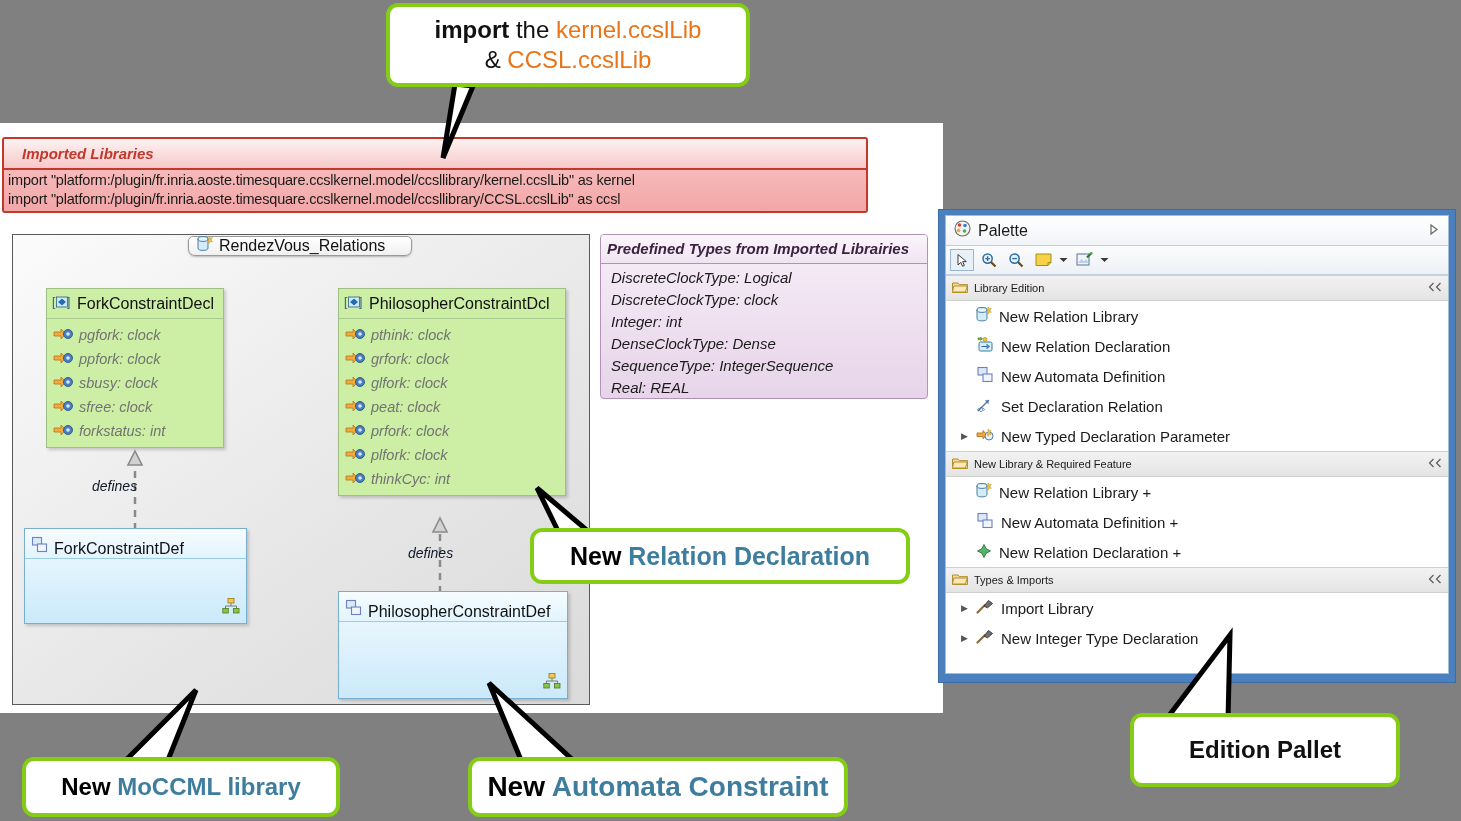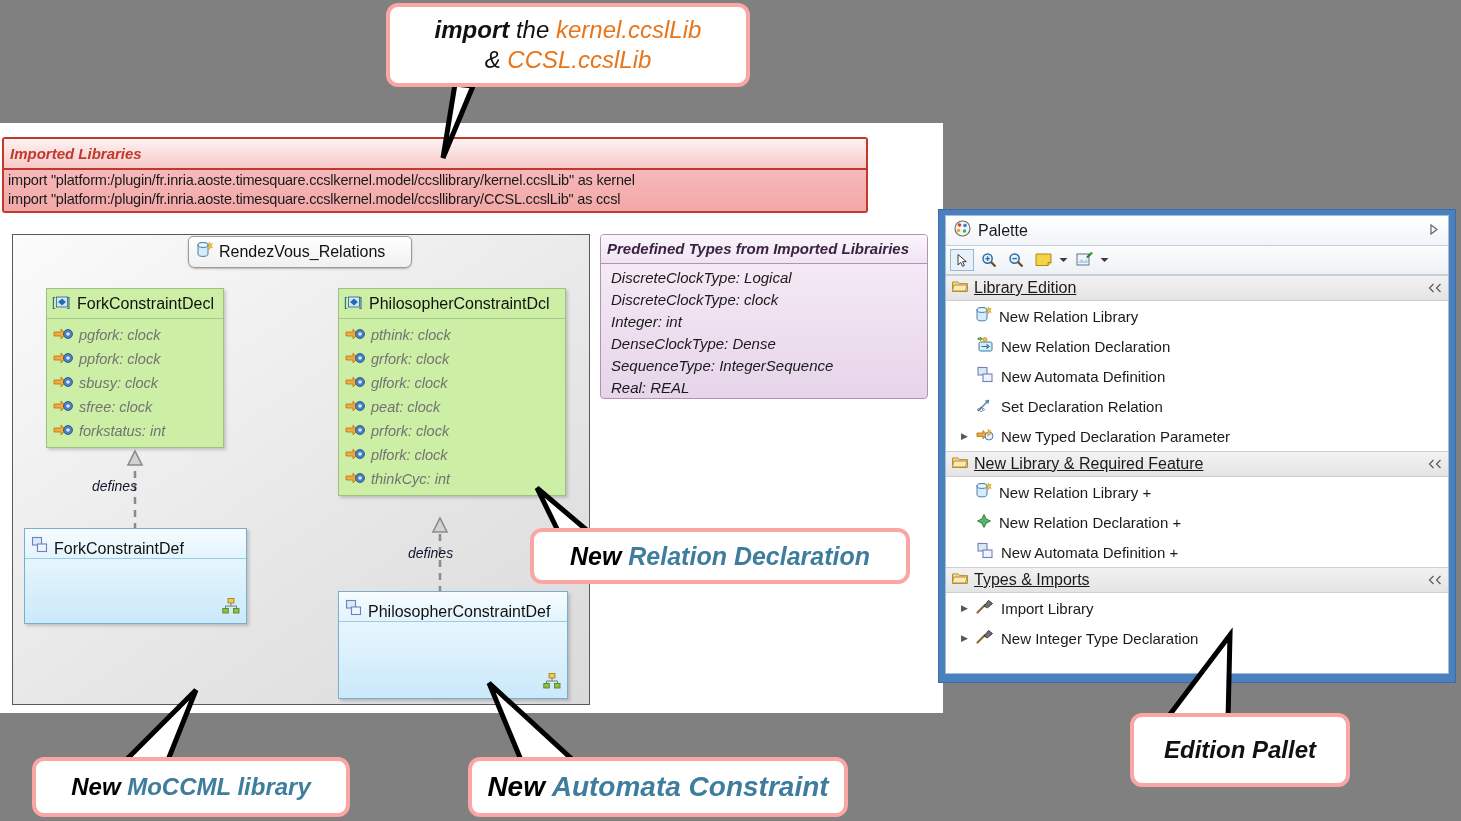--- a/index.html
+++ b/index.html
@@ -19,21 +19,21 @@
 
   
   #imported-libraries{
     position:absolute; left:2px; top:137px; width:866px; height:76px;
     border:2px solid #c0392b;
     border-radius:3px;
     background:linear-gradient(#fdeeee,#f8bfbf);
     overflow:hidden;
   }
   #imported-libraries .note-title{
-    height:31px; line-height:29px; padding-left:6px;
+    height:31px; line-height:29px; padding-left:18px;
     font-style:italic; font-weight:bold; font-size:15px;
     color:#c0392b;
     border-bottom:2px solid #c0392b;
     background:linear-gradient(#fdf2f2,#f7c9c9);
   }
   #imported-libraries .note-body{
     padding:1px 4px 0 4px;
     background:linear-gradient(#f6b9b9,#f3a7a7);
     height:41px;
   }
@@ -42,21 +42,21 @@
     letter-spacing:-0.2px;
   }
 
   
   #diagram-canvas{
     position:absolute; left:12px; top:234px; width:578px; height:471px;
     background:linear-gradient(145deg,#fbfbfb 0%,#f2f2f2 25%,#e6e6e6 60%,#dadada 100%);
     border:1px solid #5a5a5a;
   }
   #library-tab{
-    position:absolute; left:188px; top:236px; width:224px; height:32px;
+    position:absolute; left:188px; top:236px; width:224px; height:20px;
     background:linear-gradient(#ffffff,#f0f0f0);
     border:1px solid #9a9a9a;
     border-top-left-radius:5px; border-top-right-radius:5px;
     border-bottom-left-radius:7px; border-bottom-right-radius:7px;
     display:flex; align-items:center; padding-left:8px; gap:6px;
     box-shadow:0 1px 2px rgba(0,0,0,.25);
   }
   #library-tab .tab-label{ font-size:16px; color:#111; }
 
   .uml-decl{
@@ -152,59 +152,58 @@
     border-bottom:1px solid #c3cfdc;
   }
   .tb-btn{ width:24px; height:22px; display:flex; align-items:center; justify-content:center; }
   .tb-btn.selected{ border:1px solid #9bb6d2; background:#e8f0f8; }
   .tb-caret{ width:11px; height:20px; display:flex; align-items:center; justify-content:center; }
 
   .palette-section{
     height:26px; display:flex; align-items:center; gap:6px; padding:0 6px;
     background:linear-gradient(#f2f2f2,#e4e4e4);
     border-top:1px solid #cfcfcf; border-bottom:1px solid #cfcfcf;
-    font-size:16px; color:#1a1a1a;text-decoration:underline;
+    font-size:11px; color:#1a1a1a;
   }
   .palette-section .spacer{ flex:1; }
   .palette-item{
     height:30px; display:flex; align-items:center; gap:7px; padding-left:14px;
     font-size:15px; color:#1a1a1a;
   }
   .palette-item .arrow{ width:9px; display:flex; justify-content:center; color:#555; font-size:9px; }
   .palette-item .arrow.hidden{ visibility:hidden; }
 
   
   .callout{
     position:absolute;
     background:#ffffff;
-    border:4px solid #fca5a5;
+    border:4px solid #84cc16;
     border-radius:12px;
     display:flex; align-items:center; justify-content:center;
     text-align:center;
     z-index:30;
-    font-style:italic;
   }
   .callout .ct{ font-weight:bold; }
   .accent-orange{ color:#E8751A; font-weight:normal; }
   .accent-blue{ color:#3E7D9E; }
   .plain{ color:#111; font-weight:normal; }
 
   #callout-import{ left:386px; top:3px; width:364px; height:84px; }
   #callout-import .ct{ font-size:24px; line-height:30px; color:#111; }
 
   #callout-reldecl{ left:530px; top:528px; width:380px; height:56px; }
   #callout-reldecl .ct{ font-size:25px; }
 
-  #callout-moccml{ left:32px; top:757px; width:318px; height:60px; }
+  #callout-moccml{ left:22px; top:757px; width:318px; height:60px; }
   #callout-moccml .ct{ font-size:24px; }
 
   #callout-automata{ left:468px; top:757px; width:380px; height:60px; }
   #callout-automata .ct{ font-size:28px; }
 
-  #callout-pallet{ left:1130px; top:713px; width:220px; height:74px; }
+  #callout-pallet{ left:1130px; top:713px; width:270px; height:74px; }
   #callout-pallet .ct{ font-size:24px; color:#111; }
 
   svg.tail{ position:absolute; z-index:29; overflow:visible; pointer-events:none; }
 </style>
 </head>
 <body>
 
 <div id="editor-surface"></div>
 
 <div id="imported-libraries">
@@ -595,36 +594,36 @@
           <ellipse cx="6" cy="4" rx="5" ry="2.4" fill="#e8f6fd" stroke="#4a7fa5" stroke-width="1"></ellipse>
           <path d="M12 0.8 l1.2 2 2-0.4 -1.2 2 1.2 2 -2-0.4 -1.2 2 -0.8-2.3 0.8-2.3z" fill="#f5c242" stroke="#c99a20" stroke-width="0.6"></path>
         </svg>
       </span>
       <span>New Relation Library +</span>
     </div>
 
     <div class="palette-item">
       <span class="arrow hidden">▶</span>
       <span>
-        <svg width="16" height="16" viewBox="0 0 16 16">
-          <path d="M8 1.5 l2.2 4.3 4.3 2.2 -4.3 2.2 -2.2 4.3 -2.2-4.3 -4.3-2.2 4.3-2.2z" fill="#57b36a" stroke="#2f7a42" stroke-width="0.9"></path>
-        </svg>
-      </span>
-      <span>New Relation Declaration +</span>
-    </div>
-
-    <div class="palette-item">
-      <span class="arrow hidden">▶</span>
-      <span>
         <svg width="18" height="17" viewBox="0 0 18 17">
           <rect x="2" y="1.5" width="9" height="7.5" fill="#d9eaf7" stroke="#6f7fc0" stroke-width="1.1"></rect>
           <rect x="7" y="8" width="9" height="7.5" fill="#eef5fc" stroke="#6f7fc0" stroke-width="1.1"></rect>
         </svg>
       </span>
       <span>New Automata Definition +</span>
+    </div>
+
+    <div class="palette-item">
+      <span class="arrow hidden">▶</span>
+      <span>
+        <svg width="16" height="16" viewBox="0 0 16 16">
+          <path d="M8 1.5 l2.2 4.3 4.3 2.2 -4.3 2.2 -2.2 4.3 -2.2-4.3 -4.3-2.2 4.3-2.2z" fill="#57b36a" stroke="#2f7a42" stroke-width="0.9"></path>
+        </svg>
+      </span>
+      <span>New Relation Declaration +</span>
     </div>
 
     <div class="palette-section">
       <span>
         <svg width="16" height="13" viewBox="0 0 16 13">
             <path d="M0.5 2 h5.5 l1.3 1.6 h8.2 v7.9 h-15z" fill="#f6d98f" stroke="#b58f33" stroke-width="1"></path>
             <path d="M1.8 5 h13.4 l-1.8 6 h-13z" fill="#fbe9b8" stroke="#b58f33" stroke-width="1"></path>
           </svg>
       </span>
       <span>Types &amp; Imports</span>

